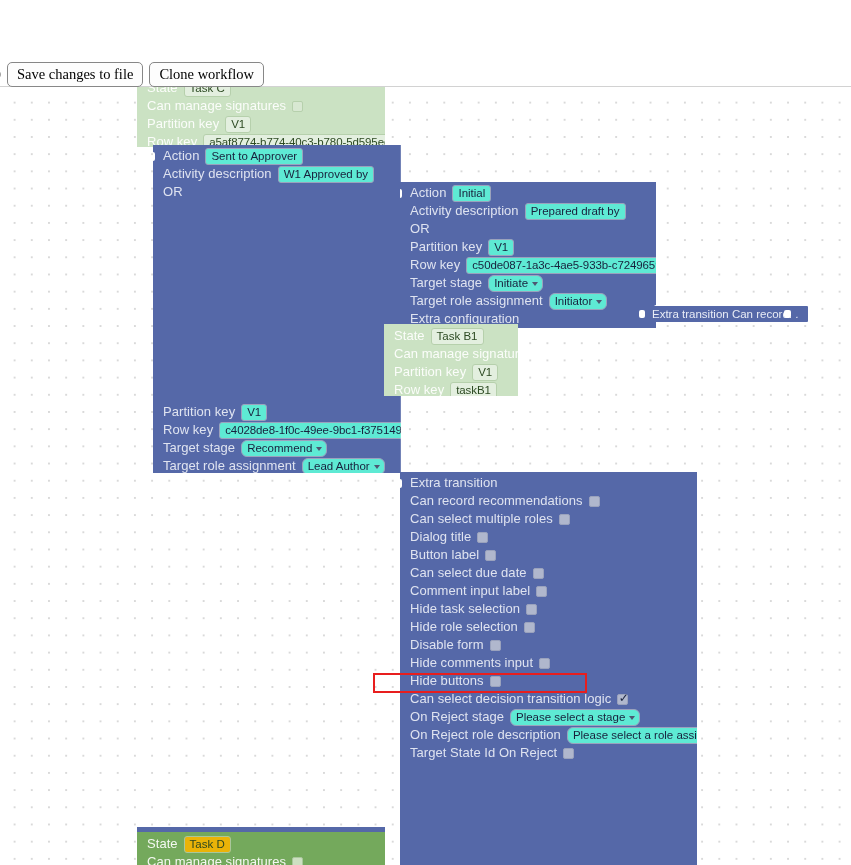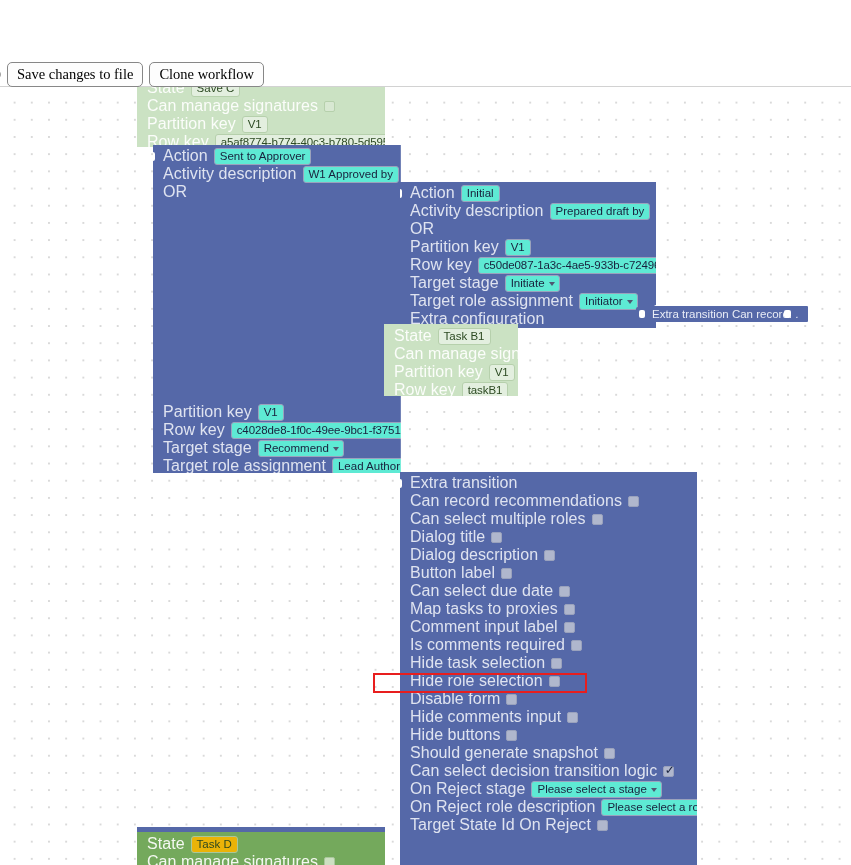--- a/index.html
+++ b/index.html
@@ -87,21 +87,21 @@
   }
 
   .row {
     display: flex;
     align-items: center;
     height: 18px;
     padding-left: 10px;
     white-space: nowrap;
   }
   .row .lbl {
-    font-size: 16px;
+    font-size: 13px;
     letter-spacing: 0.05px;
     text-align: center;
   }
   .blue .lbl { color: #dfe3f0; }
   .green-light .lbl { color: #fbfdfa; }
   .green-dark .lbl { color: #f4f8f1; }
 
   
   .chip {
     display: inline-block;
@@ -124,21 +124,21 @@
   }
   .green-dark .chip {
     background: #eab308;
     color: #2b4720;
     border: 1px solid #a9c79b;
   }
   .chip.mono {
     font-family: "Liberation Sans", sans-serif;
     letter-spacing: -0.1px;
   }
-  .chip.select { padding-right: 14px; position: relative; }
+  .chip.select { padding-right: 14px; position: relative; border-radius: 6px; }
   .chip.select::after {
     content: "";
     position: absolute;
     right: 4px; top: 6px;
     border-left: 3px solid transparent;
     border-right: 3px solid transparent;
     border-top: 4px solid #4e5771;
   }
 
   
@@ -309,21 +309,21 @@
       <button class="tb-btn">Save changes to file</button>
       <button class="tb-btn">Clone workflow</button>
     </div>
   </div>
 
   <div class="canvas">
 
     <div class="block green-light" id="blk-taskc">
       <div class="row">
         <span class="lbl">State</span>
-        <span class="chip">Save C</span>
+        <span class="chip">Task C</span>
       </div>
       <div class="row">
         <span class="lbl">Can manage signatures</span>
         <span class="cbx"></span>
       </div>
       <div class="row">
         <span class="lbl">Partition key</span>
         <span class="chip">V1</span>
       </div>
       <div class="row">
@@ -435,65 +435,49 @@
       </div>
       <div class="row">
         <span class="lbl">Can select multiple roles</span>
         <span class="cbx"></span>
       </div>
       <div class="row">
         <span class="lbl">Dialog title</span>
         <span class="cbx"></span>
       </div>
       <div class="row">
-        <span class="lbl">Dialog description</span>
-        <span class="cbx"></span>
-      </div>
-      <div class="row">
         <span class="lbl">Button label</span>
         <span class="cbx"></span>
       </div>
       <div class="row">
         <span class="lbl">Can select due date</span>
         <span class="cbx"></span>
       </div>
       <div class="row">
-        <span class="lbl">Map tasks to proxies</span>
-        <span class="cbx"></span>
-      </div>
-      <div class="row">
         <span class="lbl">Comment input label</span>
         <span class="cbx"></span>
       </div>
       <div class="row">
-        <span class="lbl">Is comments required</span>
-        <span class="cbx"></span>
-      </div>
-      <div class="row">
         <span class="lbl">Hide task selection</span>
         <span class="cbx"></span>
       </div>
       <div class="row">
         <span class="lbl">Hide role selection</span>
         <span class="cbx"></span>
       </div>
       <div class="row">
         <span class="lbl">Disable form</span>
         <span class="cbx"></span>
       </div>
       <div class="row">
         <span class="lbl">Hide comments input</span>
         <span class="cbx"></span>
       </div>
       <div class="row">
         <span class="lbl">Hide buttons</span>
-        <span class="cbx"></span>
-      </div>
-      <div class="row">
-        <span class="lbl">Should generate snapshot</span>
         <span class="cbx"></span>
       </div>
       <div class="row">
         <span class="lbl">Can select decision transition logic</span>
         <span class="cbx checked"></span>
       </div>
       <div class="row">
         <span class="lbl">On Reject stage</span>
         <span class="chip select">Please select a stage</span>
       </div>

